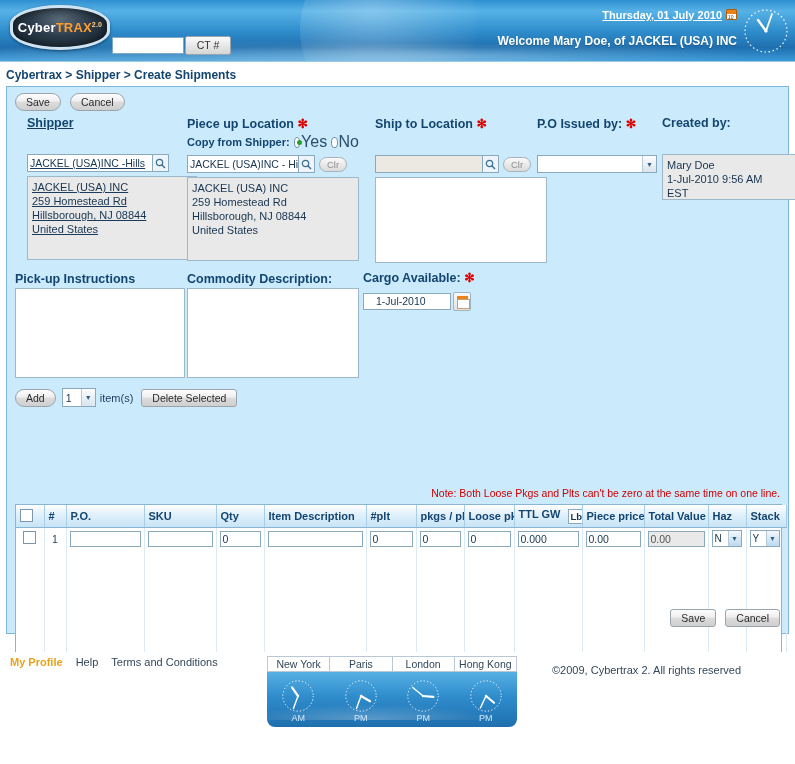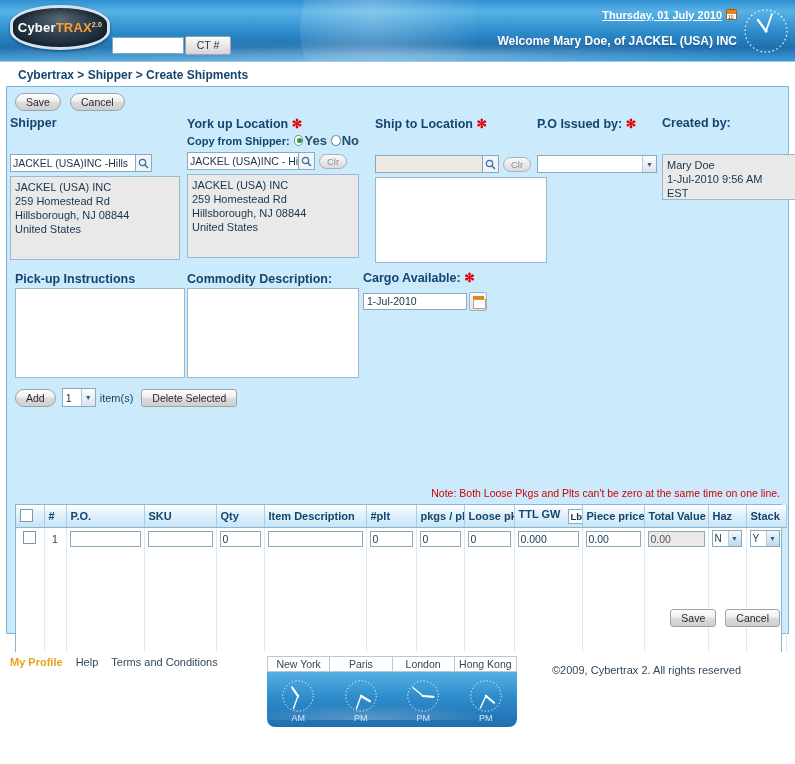--- a/index.html
+++ b/index.html
@@ -82,21 +82,21 @@
   #welcome {
     position: absolute; right: 58px; top: 34px;
     color: #ffffff; font-size: 12px; font-weight: bold; white-space: nowrap;
     text-shadow: 0 1px 1px rgba(0,0,0,.25);
   }
 
   #hdr-clock { position: absolute; right: 4px; top: 6px; width: 50px; height: 50px; }
 
   
   #breadcrumb {
-    padding: 6px 0 4px 18px; font-size: 12px; font-weight: bold; color: #14456f;
+    padding: 6px 0 4px 6px; font-size: 12px; font-weight: bold; color: #14456f;
   }
 
   
   #form-panel {
     margin: 0 6px; width: 783px; 
     background: #cbebfd;
     border: 1px solid #7cb8dc;
     padding: 6px 0 0 0;
     position: relative;
     height: 548px;
@@ -110,21 +110,21 @@
   }
   .btn.sq { border-radius: 3px; }
   #top-buttons { padding-left: 8px; }
   #top-buttons .btn { margin-right: 6px; min-width: 44px; }
 
   .sec-label { font-size: 12.5px; font-weight: bold; color: #14456f; }
   .req { color: #e00000; font-weight: bold; }
 
   #cols { position: relative; height: 150px; margin-top: 5px; }
   .col { position: absolute; top: 0; }
-  #col-shipper { left: 3px; width: 170px; }
+  #col-shipper { left: 20px; width: 170px; text-decoration: underline; }
   #col-pickup  { left: 180px; width: 172px; }
   #col-shipto  { left: 368px; width: 172px; }
   #col-po      { left: 530px; width: 120px; }
   #col-created { left: 655px; width: 135px; }
 
   .lookup-row { display: flex; align-items: center; margin-top: 4px; }
   .lookup-input {
     height: 18px; border: 1px solid #8aa9bd; background: #fff;
     font-family: "Liberation Sans", sans-serif; font-size: 10.5px;
     color: #17344f; padding: 0 2px; line-height: 16px; white-space: nowrap; overflow: hidden;
@@ -148,21 +148,21 @@
   #shipper-addr, #pickup-addr { height: 84px; }
   #shipto-addr { height: 86px; background: #ffffff; }
   #created-box { height: 46px; }
 
   #copy-row { margin-top: 2px; display: flex; align-items: center; font-size: 11px; font-weight: bold; color: #14456f; white-space: nowrap; }
   .radio {
     width: 11px; height: 11px; border-radius: 50%; border: 1px solid #6f8fa6;
     background: #fff; display: inline-block; margin: 0 1px 0 4px; position: relative; vertical-align: -2px;
   }
   .radio.on::after { content:""; position:absolute; left:2px; top:2px; width:5px; height:5px; border-radius:50%; background:#2aa02a; }
-  .radio-label { font-weight: bold; font-size: 13px; color: #2b4d66; }
+  .radio-label { font-weight: normal; font-size: 16px; color: #2b4d66; }
 
   .select-box {
     margin-top: 4px; height: 18px; border: 1px solid #8aa9bd; background: #fff;
     display: flex; align-items: center; justify-content: flex-end;
   }
   .select-arrow {
     width: 14px; height: 16px; background: linear-gradient(180deg,#fdfdfd,#d8e4ee);
     border-left: 1px solid #b7c9d6; display: flex; align-items: center; justify-content: center;
     font-size: 7px; color: #2c5f84;
   }
@@ -172,22 +172,22 @@
   #lbl-pickup-instr { position: absolute; left: 8px; top: 0; }
   #lbl-commodity    { position: absolute; left: 180px; top: 0; }
   #lbl-cargo        { position: absolute; left: 356px; top: -2px; }
   .ta {
     position: absolute; top: 16px; background: #fff; border: 1px solid #9db8c9;
   }
   #ta-pickup { left: 8px; width: 170px; height: 90px; }
   #ta-commod { left: 180px; width: 172px; height: 90px; }
   #cargo-wrap { position: absolute; left: 356px; top: 20px; display: flex; align-items: center; }
   #cargo-input {
-    width: 104px; height: 17px; border: 1px solid #8aa9bd; background: #fff;
-    font-size: 10.5px; color: #17344f; padding: 0 3px; line-height: 15px;
+    width: 88px; height: 17px; border: 1px solid #8aa9bd; background: #fff;
+    font-size: 10.5px; color: #17344f; padding: 0 12px; line-height: 15px;
   }
   #cargo-cal {
     width: 18px; height: 19px; margin-left: 2px; border: 1px solid #9fb4c2; border-radius: 2px;
     background: linear-gradient(180deg,#f8f8f8,#e2e2e2); position: relative;
   }
   #cargo-cal::before { content:""; position:absolute; left:3px; top:3px; width:11px; height:3px; background:#e8821a; }
   #cargo-cal::after { content:""; position:absolute; left:3px; top:6px; width:11px; height:8px; background:#fff; border:1px solid #c8a070; }
 
   
   #add-row { margin-top: 4px; padding-left: 8px; display: flex; align-items: center; }
@@ -338,21 +338,21 @@
         </div>
       </div>
       <div class="addr-box" id="shipper-addr">JACKEL (USA) INC
 259 Homestead Rd
 Hillsborough, NJ  08844
 United States</div>
     </div>
 
     <div class="col" id="col-pickup">
       <div class="sec-label">
-        <span>York up Location</span>
+        <span>Piece up Location</span>
         <span class="req">✻</span>
       </div>
       <div id="copy-row">
         <span>Copy from Shipper:</span>
         <span class="radio on"></span>
           <span class="radio-label">Yes</span>
         <span class="radio"></span>
           <span class="radio-label">No</span>
       </div>
       <div class="lookup-row">

